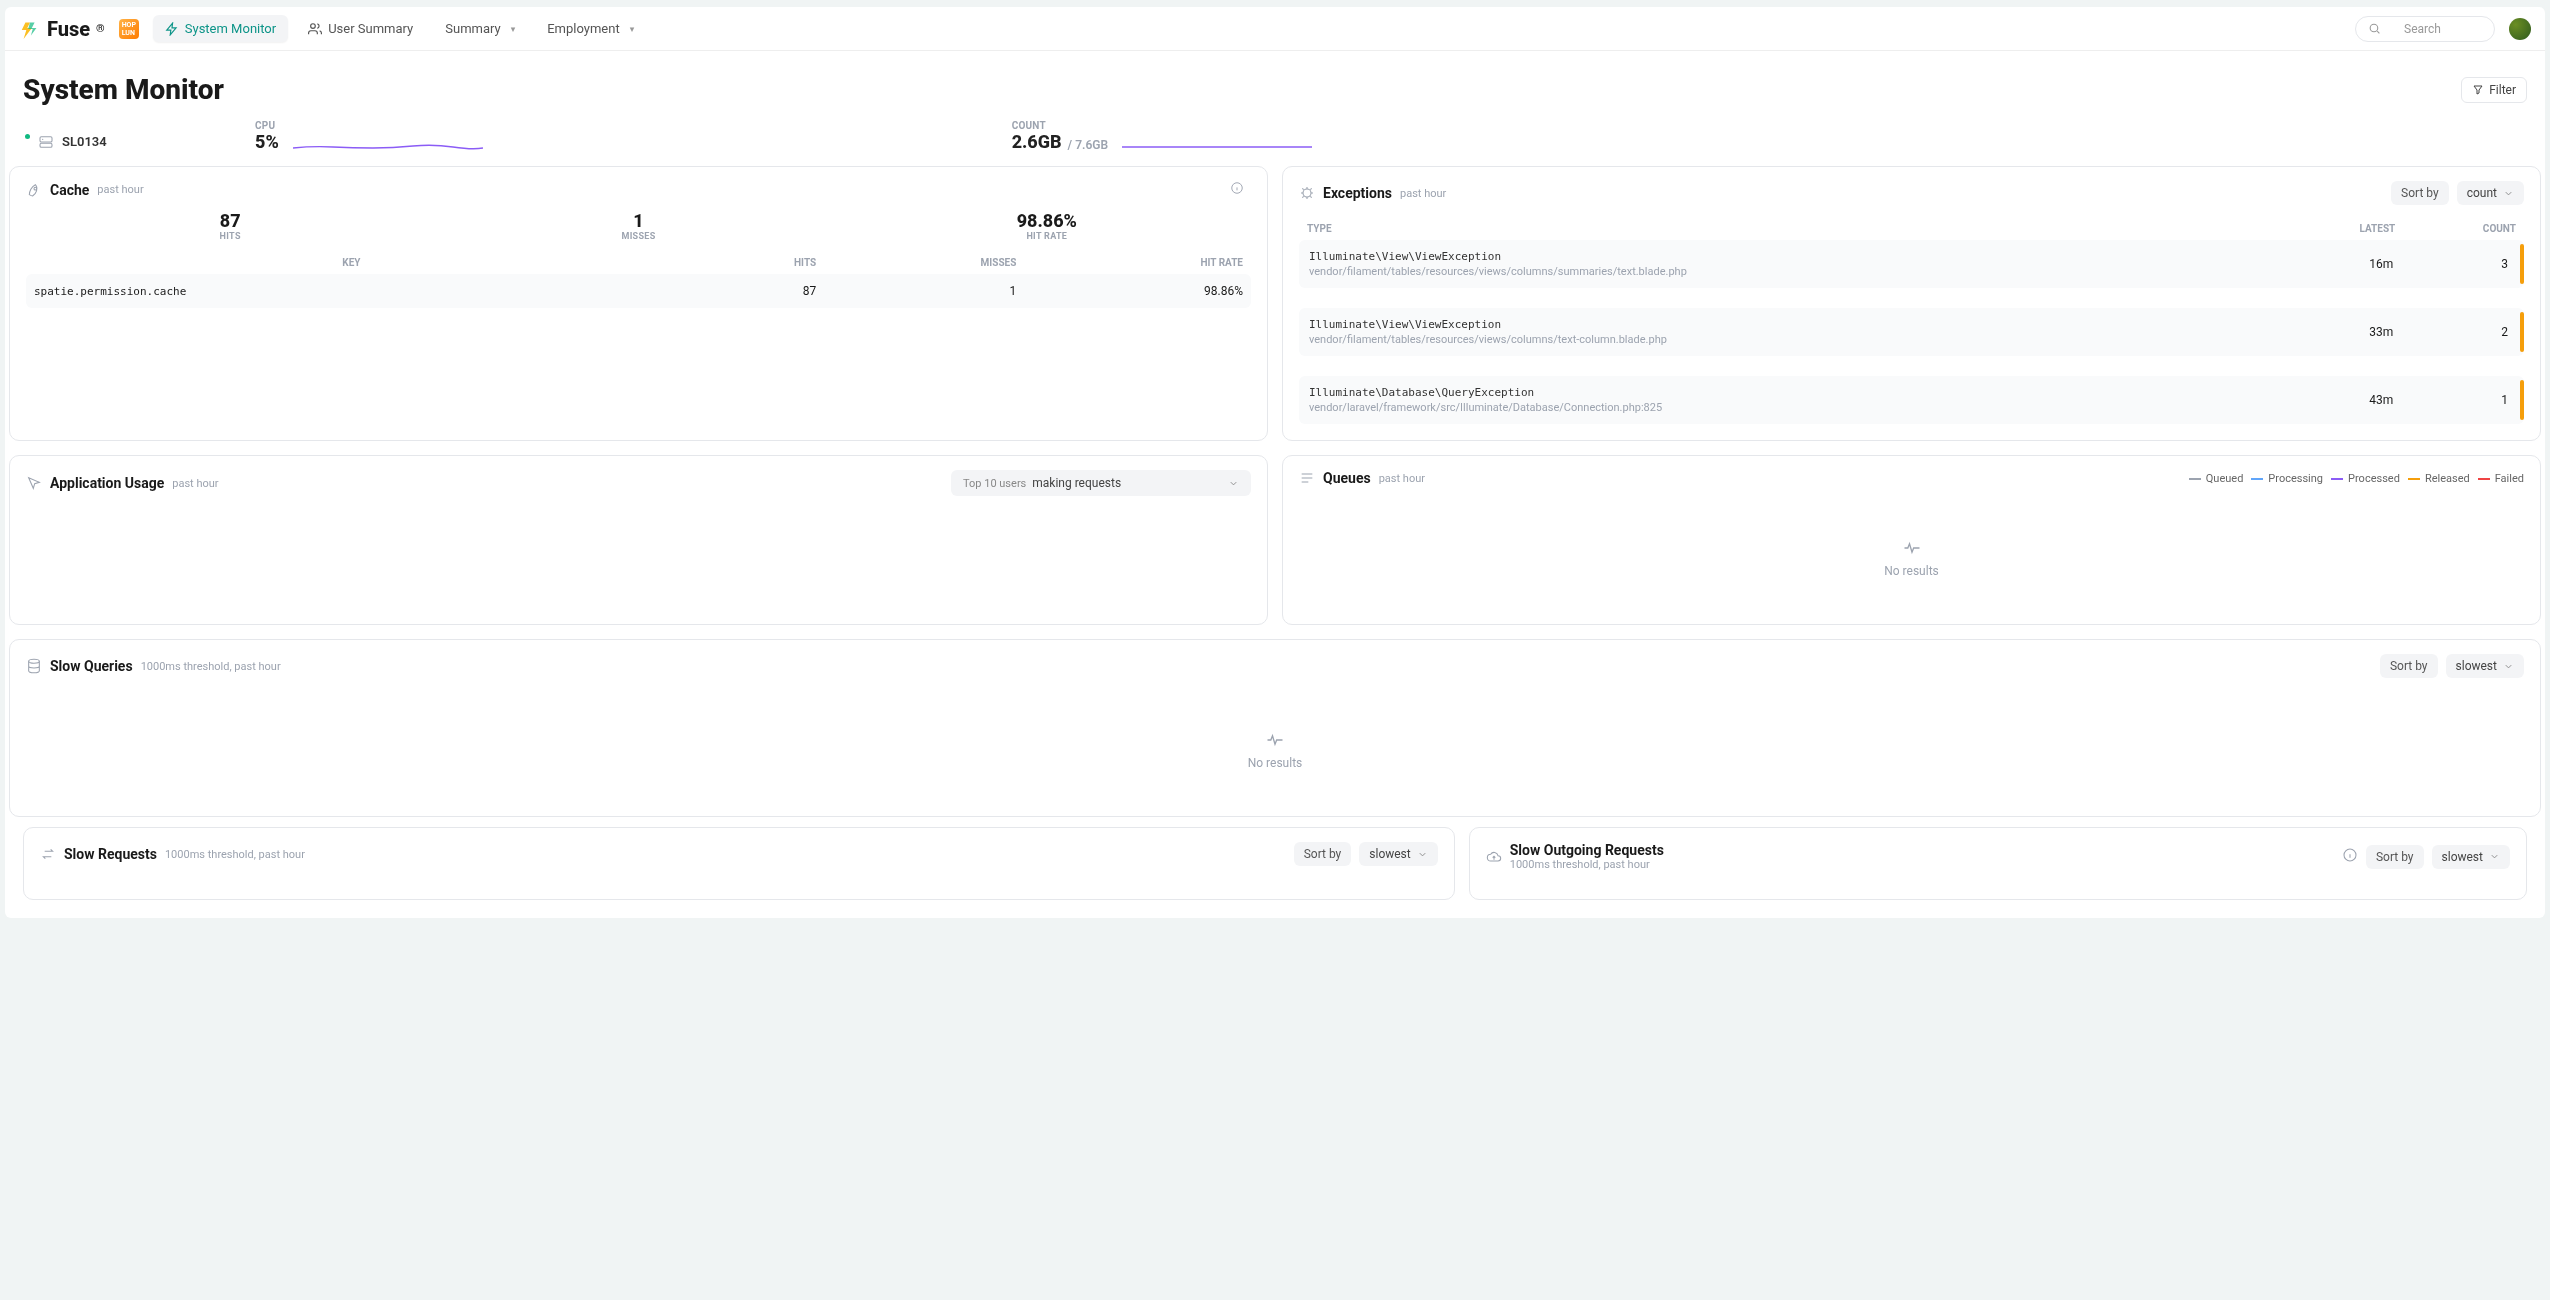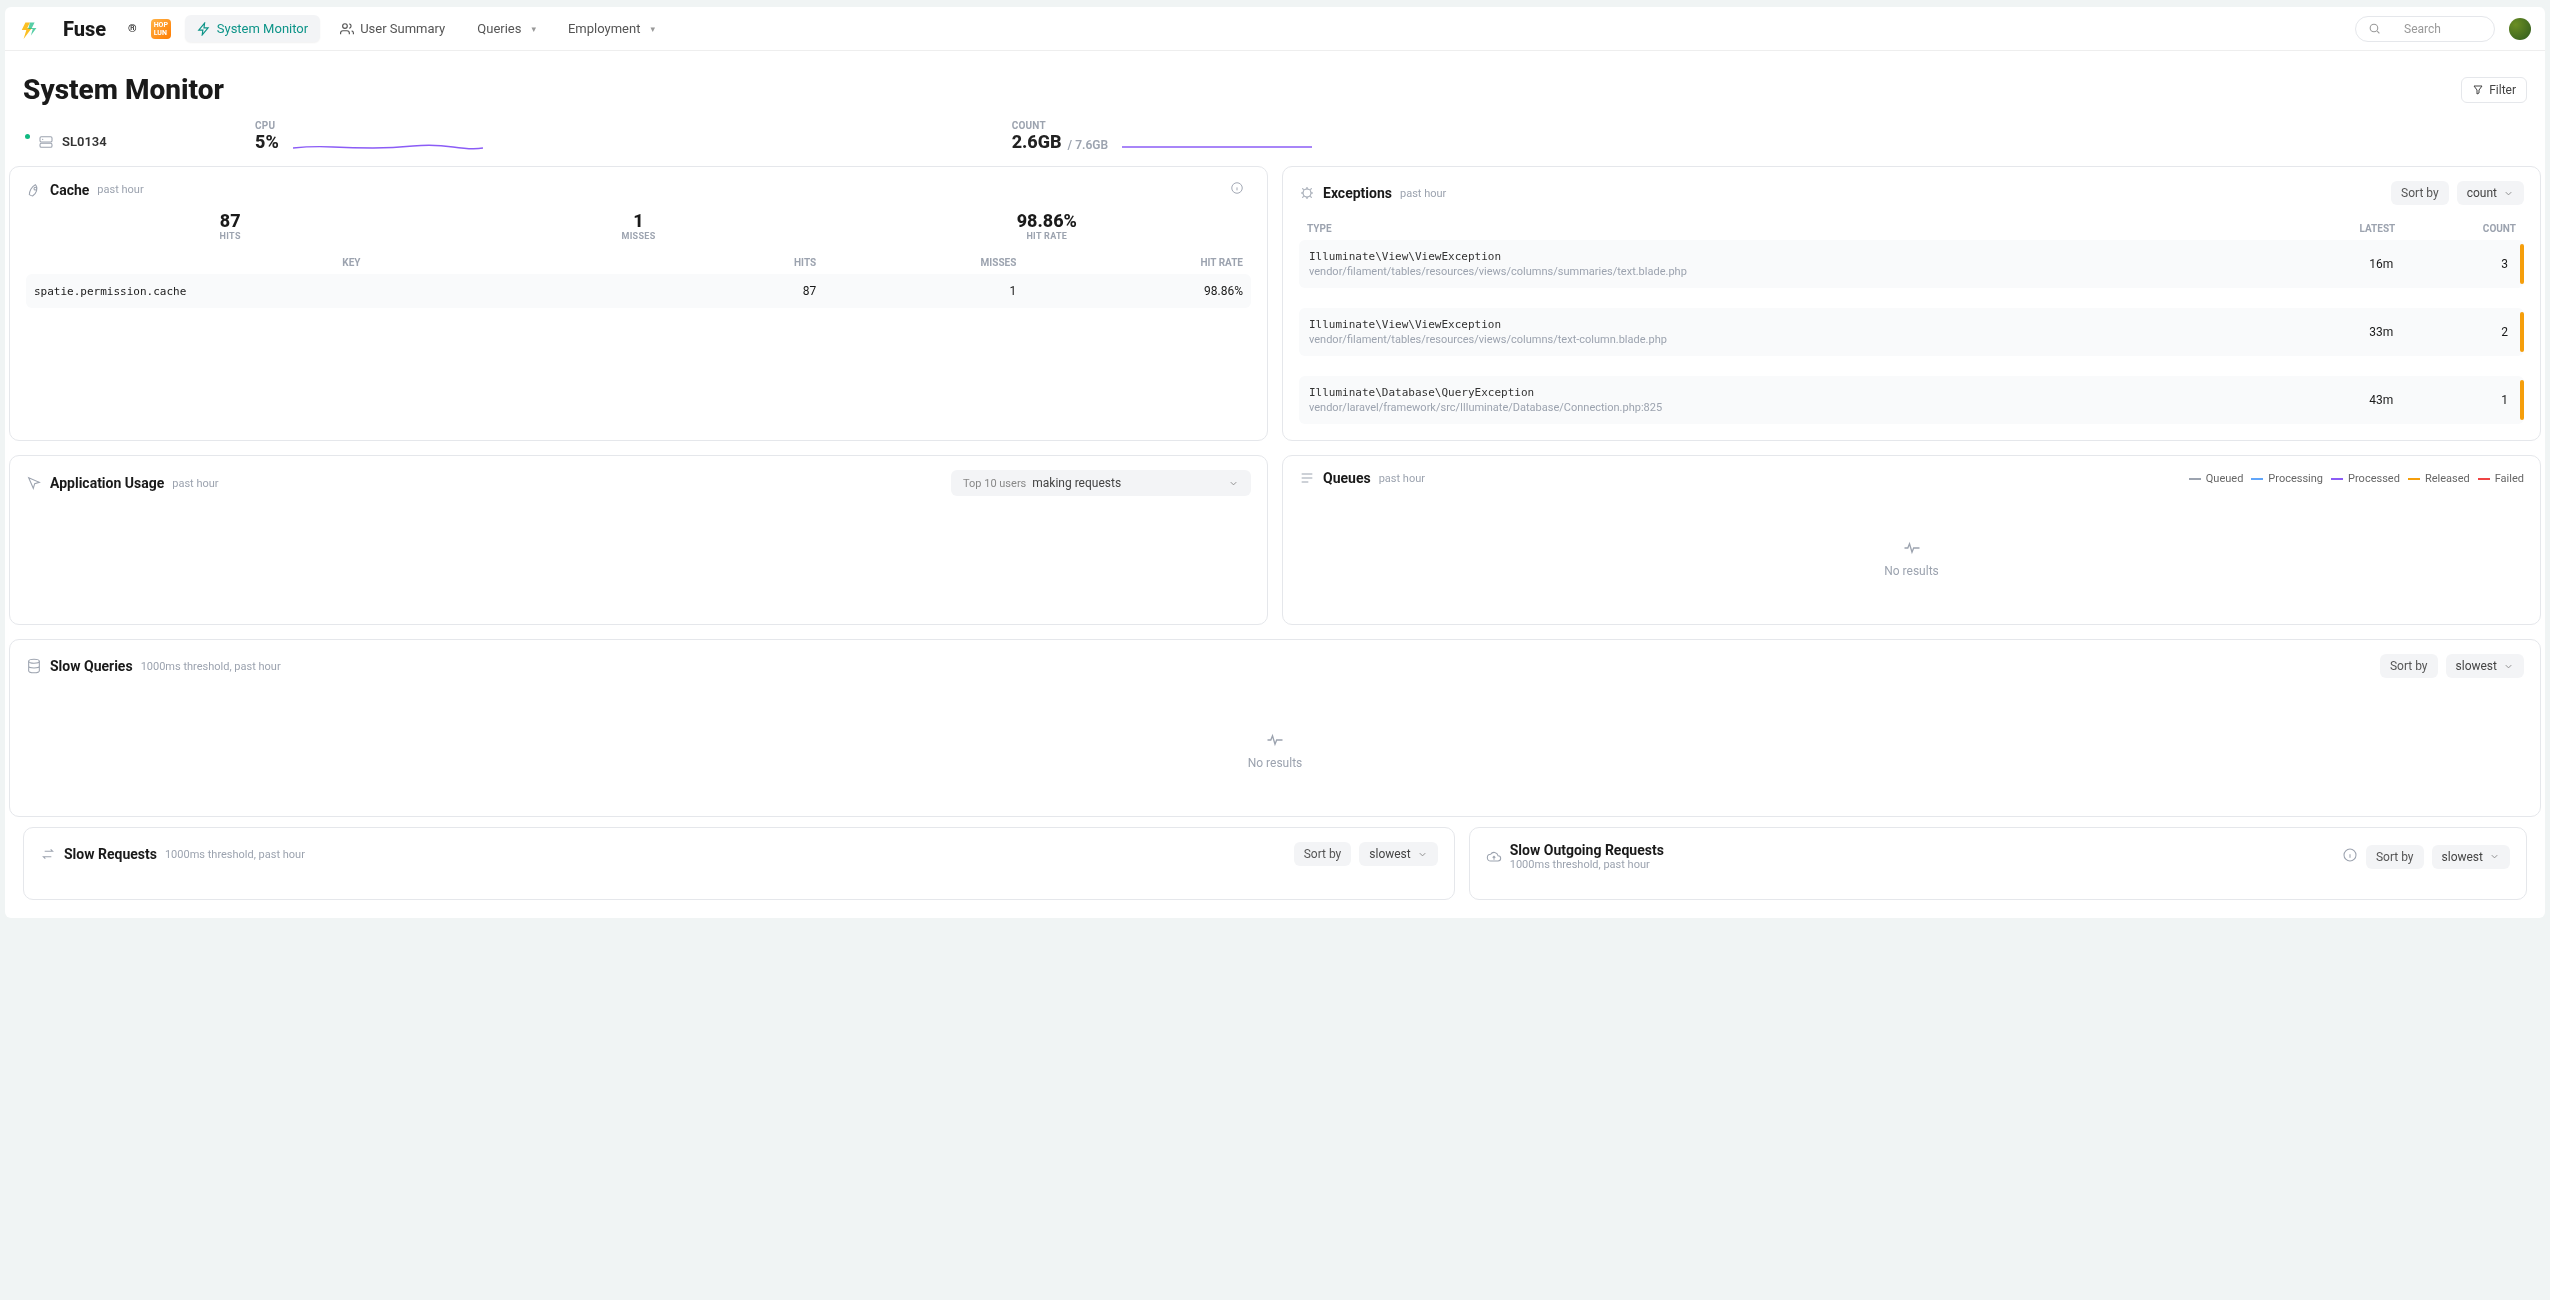--- a/index.html
+++ b/index.html
@@ -1,21 +1,21 @@
 <!DOCTYPE html>
 <html><head>
 <meta charset="utf-8">
 <style>
 * { box-sizing: border-box; margin: 0; padding: 0; }
 body { font-family: -apple-system, BlinkMacSystemFont, "Segoe UI", Roboto, sans-serif; background: #f0f4f4; color: #1a1a1a; font-size: 13px; }
 .wrap { background: #fff; margin: 7px 5px 0 5px; border-radius: 6px; }
 
 
 .topnav { display: flex; align-items: center; padding: 8px 14px; gap: 14px; border-bottom: 1px solid #eee; }
-.logo { display: flex; align-items: center; gap: 22px; font-weight: 800; font-size: 20px; }
+.logo { display: flex; align-items: center; gap: 6px; font-weight: 800; font-size: 20px; }
 .logo svg { width: 22px; height: 22px; }
 .brand-badge { width: 20px; height: 20px; background: linear-gradient(135deg,#ffb347,#ff7b00); border-radius: 4px; display:flex;align-items:center;justify-content:center;color:#fff;font-size:7px;font-weight:700; }
 .navitems { display: flex; align-items: center; gap: 8px; }
 .navitem { display: flex; align-items: center; gap: 6px; padding: 6px 12px; border-radius: 6px; color: #555; cursor: pointer; font-size: 13px; }
 .navitem.active { background: #f3f4f6; color: #0d9488; box-shadow: 0 1px 2px rgba(0,0,0,.06); }
 .navitem svg { width: 14px; height: 14px; }
 .spacer { flex: 1; }
 .search { display: flex; align-items: center; gap: 23px; border: 1px solid #e5e7eb; border-radius: 16px; padding: 5px 12px; width: 140px; color: #999; font-size: 12px; }
 .search svg{ width:13px;height:13px; }
 .avatar { width: 22px; height: 22px; border-radius: 50%; background: radial-gradient(circle at 30% 30%, #6b8e23, #2e5a1f); }
@@ -126,21 +126,21 @@
           </svg>
         <span>System Monitor</span>
       </div>
       <div class="navitem">
         <svg viewBox="0 0 24 24">
             <path fill="none" stroke="currentColor" stroke-width="2" d="M16 21v-2a4 4 0 00-4-4H5a4 4 0 00-4 4v2M8.5 3a4 4 0 110 8 4 4 0 010-8zM23 21v-2a4 4 0 00-3-3.87M16 3.13a4 4 0 010 7.75"></path>
           </svg>
         <span>User Summary</span>
       </div>
       <div class="navitem chev">
-        <span>Queries</span>
+        <span>Summary</span>
       </div>
       <div class="navitem chev">
         <span>Employment</span>
       </div>
     </div>
     <div class="spacer"></div>
     <div class="search">
       <svg viewBox="0 0 24 24">
           <circle cx="11" cy="11" r="7" fill="none" stroke="currentColor" stroke-width="2"></circle>
           <path stroke="currentColor" stroke-width="2" d="M21 21l-4-4"></path>

